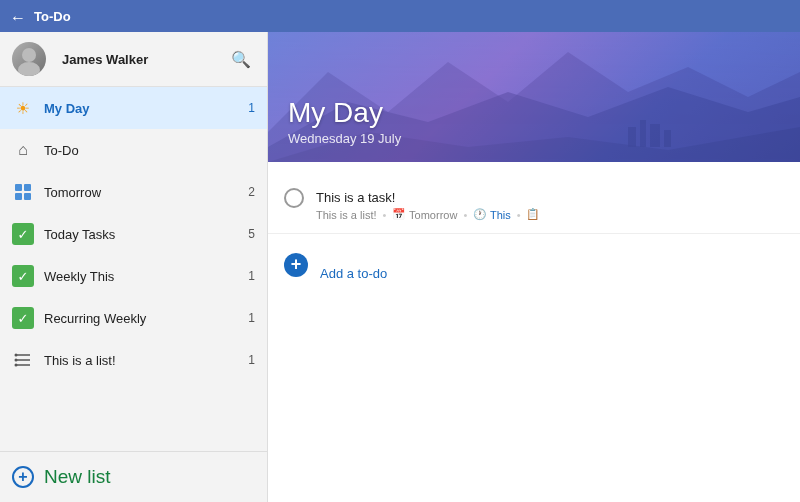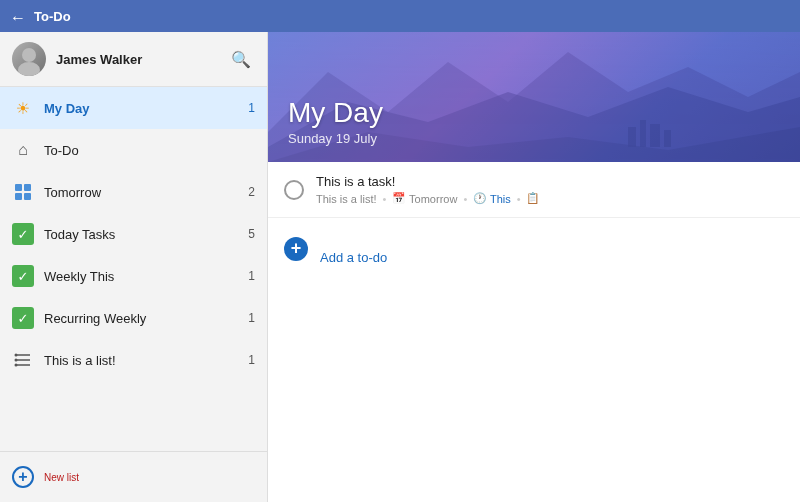--- a/index.html
+++ b/index.html
@@ -72,21 +72,21 @@
       align-items: center;
       justify-content: center;
       font-size: 18px;
     }
 
     .user-name {
       flex: 1;
       font-size: 13px;
       font-weight: 600;
       color: #222;
-      margin-left: 10px;
+      margin-left: 16px;
     }
 
     .search-icon-btn {
       color: #555;
       font-size: 16px;
       cursor: pointer;
       padding: 4px;
     }
 
     .sidebar-nav {
@@ -155,22 +155,22 @@
       display: flex;
       align-items: center;
       justify-content: center;
       color: #1a6abf;
       font-size: 16px;
       font-weight: bold;
       margin-right: 10px;
       flex-shrink: 0;
     }
     .new-list-label {
-      font-size: 10px;
-      color: #b91c1c;
+      font-size: 19px;
+      color: #15803d;
     }
 
     
     .content-area {
       flex: 1;
       display: flex;
       flex-direction: column;
       background: #f5f5f5;
     }
 
@@ -224,20 +224,21 @@
     .task-circle {
       width: 20px;
       height: 20px;
       border: 2px solid #999;
       border-radius: 50%;
       flex-shrink: 0;
     }
 
     .task-content {
       flex: 1;
+      margin-top: 16px;
     }
     .task-title {
       font-size: 13px;
       color: #222;
     }
     .task-meta {
       display: flex;
       align-items: center;
       gap: 6px;
       margin-top: 3px;
@@ -432,21 +433,21 @@
         <polygon points="0,115 80,70 160,90 240,60 320,85 400,55 480,80 532,65 532,130 0,130" fill="rgba(40,35,110,0.6)"></polygon>
 
         <polygon points="0,130 100,100 200,115 300,105 400,118 532,95 532,130" fill="rgba(30,25,90,0.5)"></polygon>
 
         <rect x="360" y="95" width="8" height="20" fill="rgba(30,25,90,0.7)"></rect>
         <rect x="372" y="88" width="6" height="27" fill="rgba(30,25,90,0.7)"></rect>
         <rect x="382" y="92" width="10" height="23" fill="rgba(30,25,90,0.7)"></rect>
         <rect x="396" y="98" width="7" height="17" fill="rgba(30,25,90,0.7)"></rect>
       </svg>
       <span class="content-title">My Day</span>
-      <span class="content-subtitle">Sunday 19 July</span>
+      <span class="content-subtitle">Wednesday 19 July</span>
     </div>
 
     <div class="task-list-area">
 
       <div class="task-item">
         <div class="task-circle"></div>
         <div class="task-content">
           <div class="task-title">This is a task!</div>
           <div class="task-meta">
             <span class="task-meta-item">This is a list!</span>

